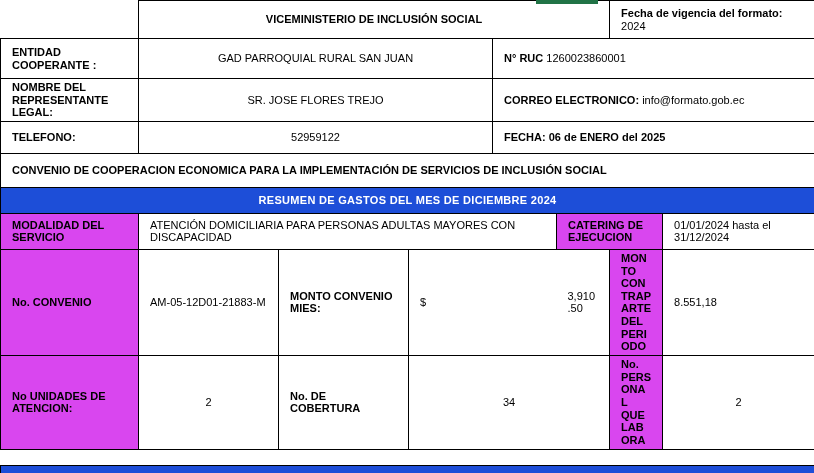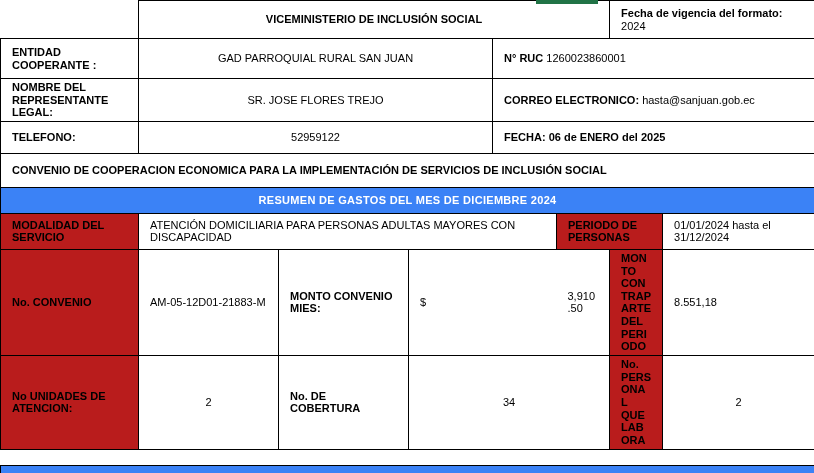--- a/index.html
+++ b/index.html
@@ -33,23 +33,23 @@
     line-height: 1.15;
     overflow: hidden;
     word-wrap: break-word;
   }
   .noborder { border: none !important; }
   .c { text-align: center; }
   .l { text-align: left; }
   .r { text-align: left; }
   .b { font-weight: bold; }
   .top { vertical-align: top; }
-  .gray { background: #b91c1c; }
+  .gray { background: #d946ef; }
   .bluehdr {
-    background: #3b82f6;
+    background: #1d4ed8;
     color: #ffffff;
     font-weight: bold;
     text-align: center;
     font-size: 15px;
     letter-spacing: .3px;
     margin-left: 12px;
   }
   .greentab {
     position: absolute;
     left: 536px;
@@ -109,21 +109,21 @@
         <span class="b">N° RUC</span>
         <span>1260023860001</span>
       </td>
     </tr>
 
     <tr style="height:32px">
       <td class="b small wrapcell">NOMBRE DEL REPRESENTANTE LEGAL:</td>
       <td colspan="3" class="c">SR. JOSE FLORES TREJO</td>
       <td colspan="5" class="l">
         <span class="b">CORREO ELECTRONICO:</span>
-        <span>hasta@sanjuan.gob.ec</span>
+        <span>info@formato.gob.ec</span>
       </td>
     </tr>
 
     <tr style="height:32px">
       <td class="b small">TELEFONO:</td>
       <td colspan="3" class="c">52959122</td>
       <td colspan="5" class="l">
         <span class="b">FECHA:</span>
         <span class="b">06 de ENERO del 2025</span>
       </td>
@@ -133,21 +133,21 @@
       <td colspan="9" class="convenio-line wrapcell">CONVENIO DE COOPERACION ECONOMICA PARA LA IMPLEMENTACIÓN DE SERVICIOS DE INCLUSIÓN SOCIAL</td>
     </tr>
 
     <tr style="height:26px">
       <td colspan="9" class="bluehdr">RESUMEN DE GASTOS  DEL MES DE DICIEMBRE 2024</td>
     </tr>
 
     <tr style="height:36px">
       <td class="gray b small wrapcell top">MODALIDAD DEL SERVICIO</td>
       <td colspan="4" class="l wrapcell top">ATENCIÓN DOMICILIARIA PARA PERSONAS ADULTAS MAYORES CON DISCAPACIDAD</td>
-      <td colspan="2" class="gray b small wrapcell">PERIODO DE PERSONAS</td>
+      <td colspan="2" class="gray b small wrapcell">CATERING DE EJECUCION</td>
       <td colspan="2" class="l wrapcell top small">01/01/2024 hasta el 31/12/2024</td>
     </tr>
 
     <tr style="height:38px">
       <td class="gray b small">No. CONVENIO</td>
       <td class="l wrapcell top">AM-05-12D01-21883-M</td>
       <td class="b small wrapcell top">MONTO CONVENIO MIES:</td>
       <td colspan="2" class="l" style="border-right:none">$</td>
       <td class="r" style="border-left:none">3,910.50</td>
       <td class="gray b small wrapcell">MONTO CONTRAPARTE DEL PERIODO</td>

